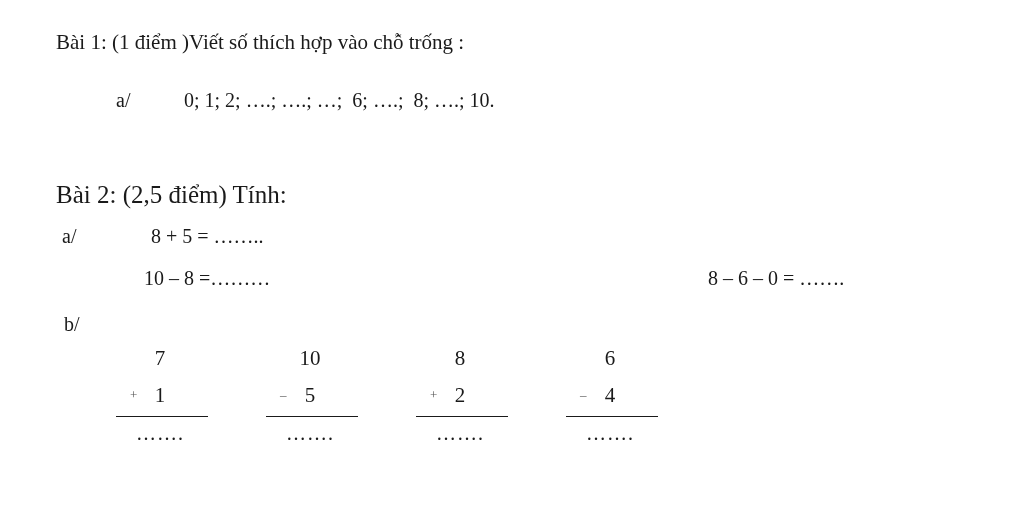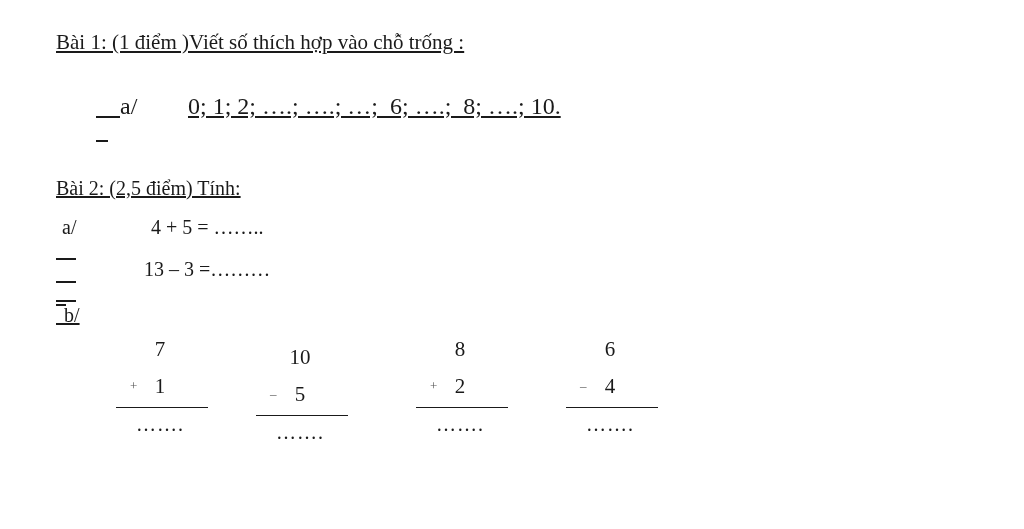--- a/index.html
+++ b/index.html
@@ -13,46 +13,45 @@
     font-family: "Liberation Serif", serif;
     color: #1a1a1a;
     overflow: hidden;
   }
   .page {
     position: relative;
     width: 1024px;
     height: 529px;
     box-sizing: border-box;
     padding: 24px 44px 0 56px;
-    text-decoration: underline;
   }
   .heading {
     font-size: 21px;
     line-height: 1.0;
     margin-top: 8px;
     white-space: pre;
   }
   .sub-line {
-    font-size: 24px;
+    font-size: 20px;
     line-height: 1.0;
     margin-top: 17px;
     white-space: pre;
     padding-left: 40px;
   }
   .sub-label {
     display: inline-block;
     width: 68px;
   }
   .gap-block {
     height: 36px;
   }
   .heading2 {
-    font-size: 20px;
-    line-height: 1.0;
-    margin-top: 0px;
+    font-size: 25px;
+    line-height: 1.0;
+    margin-top: 16px;
     white-space: pre;
   }
   .calc-row {
     position: relative;
     margin-top: 18px;
     font-size: 20px;
     white-space: pre;
     height: 24px;
   }
   .calc-label {
@@ -145,42 +144,43 @@
     <span class="sub-label">a/</span><span>0; 1; 2; ….; ….; …;  6; ….;  8; ….; 10.</span>
   </div>
 
 
   <div class="gap-block"></div>
 
   <div class="heading2">Bài 2: (2,5 điểm) Tính:</div>
 
   <div class="calc-row">
     <span class="calc-label">a/</span>
-    <span class="calc-left">4 + 5 = ……..</span>
+    <span class="calc-left">8 + 5 = ……..</span>
   </div>
 
   <div class="calc-row">
-    <span class="calc-left-2">13 – 3 =………</span>
+    <span class="calc-left-2">10 – 8 =………</span>
+    <span class="calc-right-2">8 – 6 – 0 = …….</span>
   </div>
 
   <div class="b-label">b/</div>
 
   <div class="vertical-sums">
 
     <div class="vsum" style="left: 52px;">
       <div class="num1">7</div>
       <div class="oprow">
         <span class="op">+</span>
         <div class="num2">1</div>
       </div>
       <div class="rule"></div>
       <div class="dots">…….</div>
     </div>
 
-    <div class="vsum" style="left: 192px; margin-top: 8px;">
+    <div class="vsum" style="left: 202px;">
       <div class="num1">10</div>
       <div class="oprow">
         <span class="op">–</span>
         <div class="num2">5</div>
       </div>
       <div class="rule"></div>
       <div class="dots">…….</div>
     </div>
 
     <div class="vsum" style="left: 352px;">

